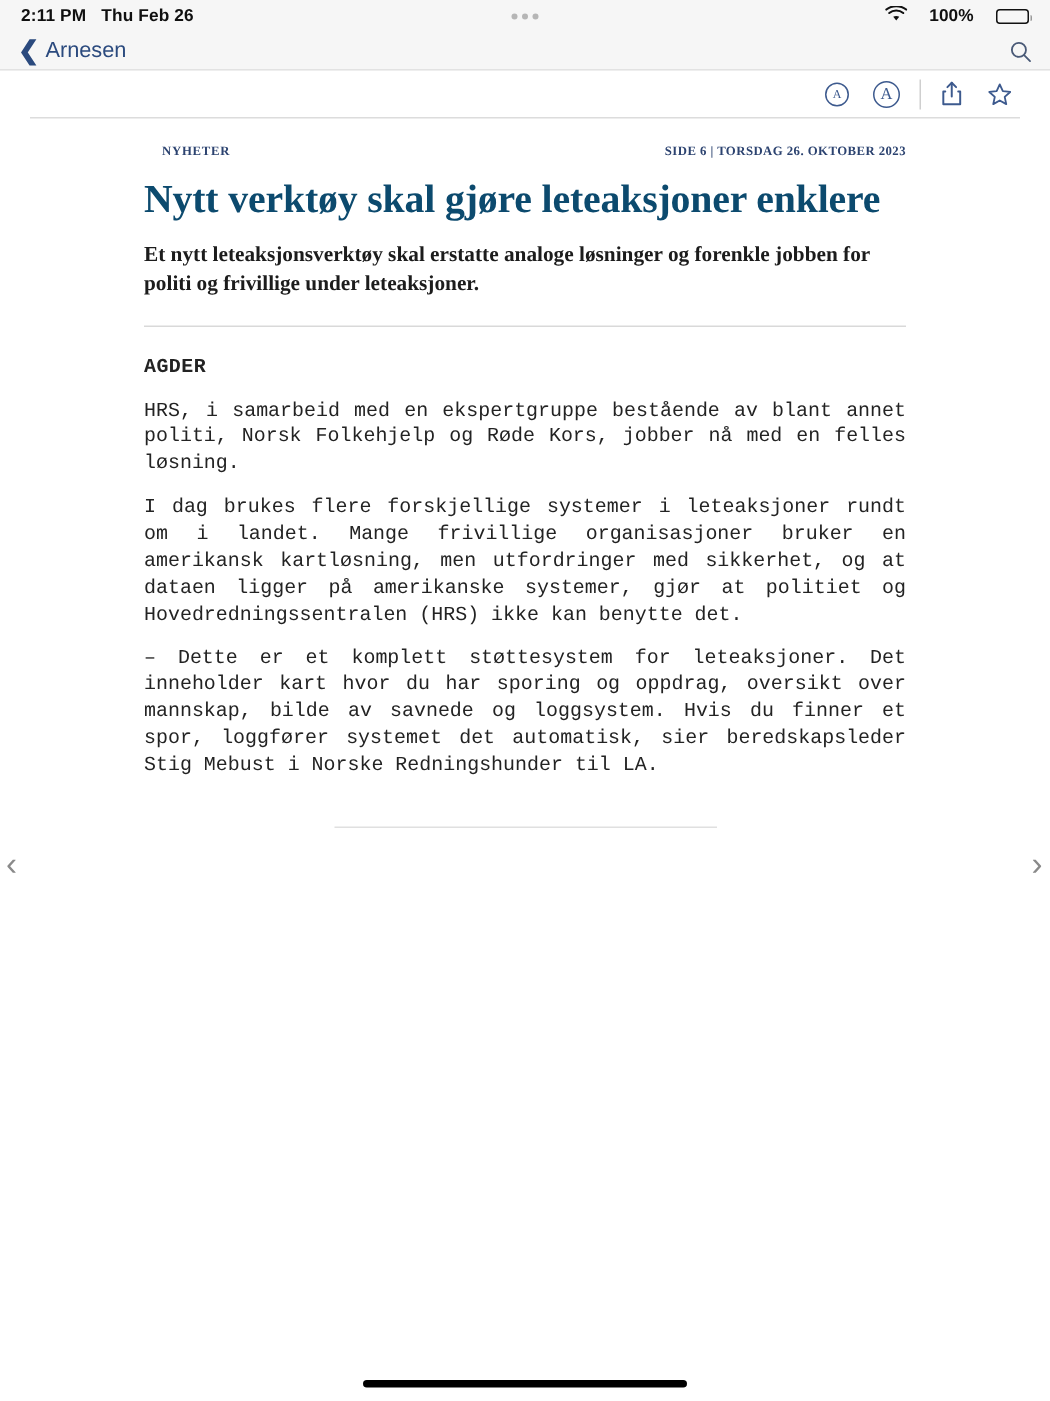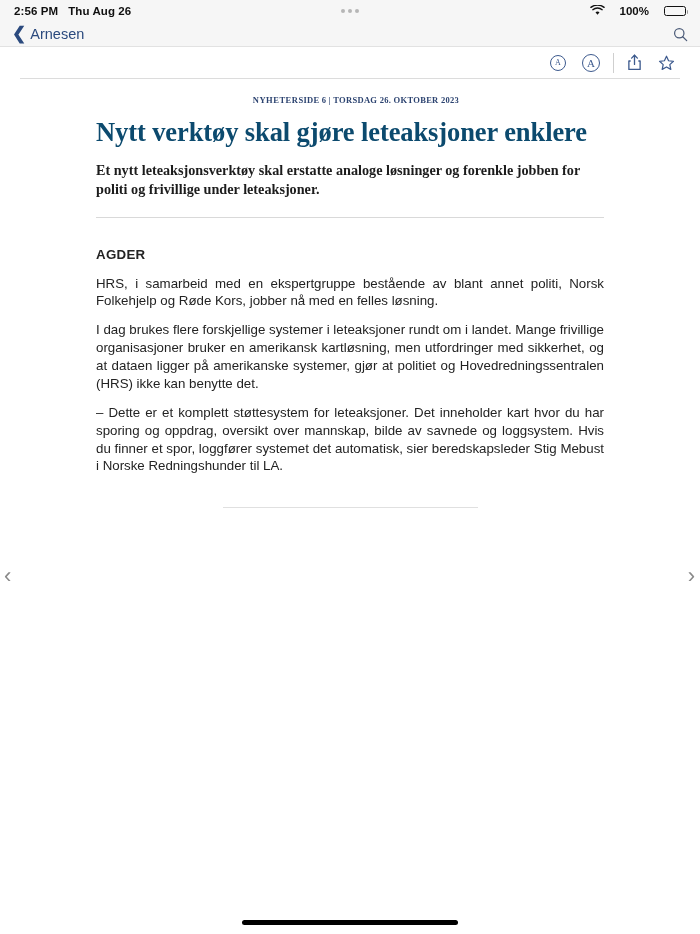--- a/index.html
+++ b/index.html
@@ -165,21 +165,21 @@
   }
   .article {
     width: 508px;
     margin: 0 auto;
     padding-top: 16px;
     box-sizing: content-box;
   }
   .kicker-row {
     display: flex;
     align-items: baseline;
-    justify-content: center;
+    justify-content: space-between;
     font-family: "Liberation Serif", serif;
     color: #2c4370;
     font-size: 8.5px;
     font-weight: bold;
     letter-spacing: 0.5px;
     padding-left: 12px;
   }
   .kicker { }
   .meta { letter-spacing: 0.3px; }
 
@@ -200,25 +200,25 @@
     color: #1c1c1c;
     margin: 13px 0 0 0;
   }
   .head-rule {
     height: 1px;
     background: #d9d9d9;
     margin: 18px 0 0 0;
   }
 
   .body-block {
-    font-family: Liberation Sans, sans-serif;
+    font-family: Liberation Mono, monospace;
     font-size: 13.3px;
     line-height: 1.345;
     color: #232323;
-    margin-top: 28px;
+    margin-top: 18px;
   }
   .body-block p {
     margin: 0 0 11px 0;
     text-align: justify;
   }
   .body-block p:last-child { margin-bottom: 0; }
   .dateline {
     font-weight: bold;
     letter-spacing: 0.3px;
   }
@@ -255,22 +255,22 @@
     background: #000;
     border-radius: 3px;
     cursor: pointer;
   }
 </style>
 </head>
 <body>
 
 <div class="status-bar">
   <div class="status-left">
-    <span>2:56 PM</span>
-    <span>Thu Aug 26</span>
+    <span>2:11 PM</span>
+    <span>Thu Feb 26</span>
   </div>
   <div class="status-dots">
     <i></i>
     <i></i>
     <i></i>
   </div>
   <div class="status-right">
     <span>
       <svg width="15" height="11" viewBox="0 0 16 12">
         <path d="M8 10.6 L10.2 7.9 C9 7 7 7 5.8 7.9 Z" fill="#111"></path>

